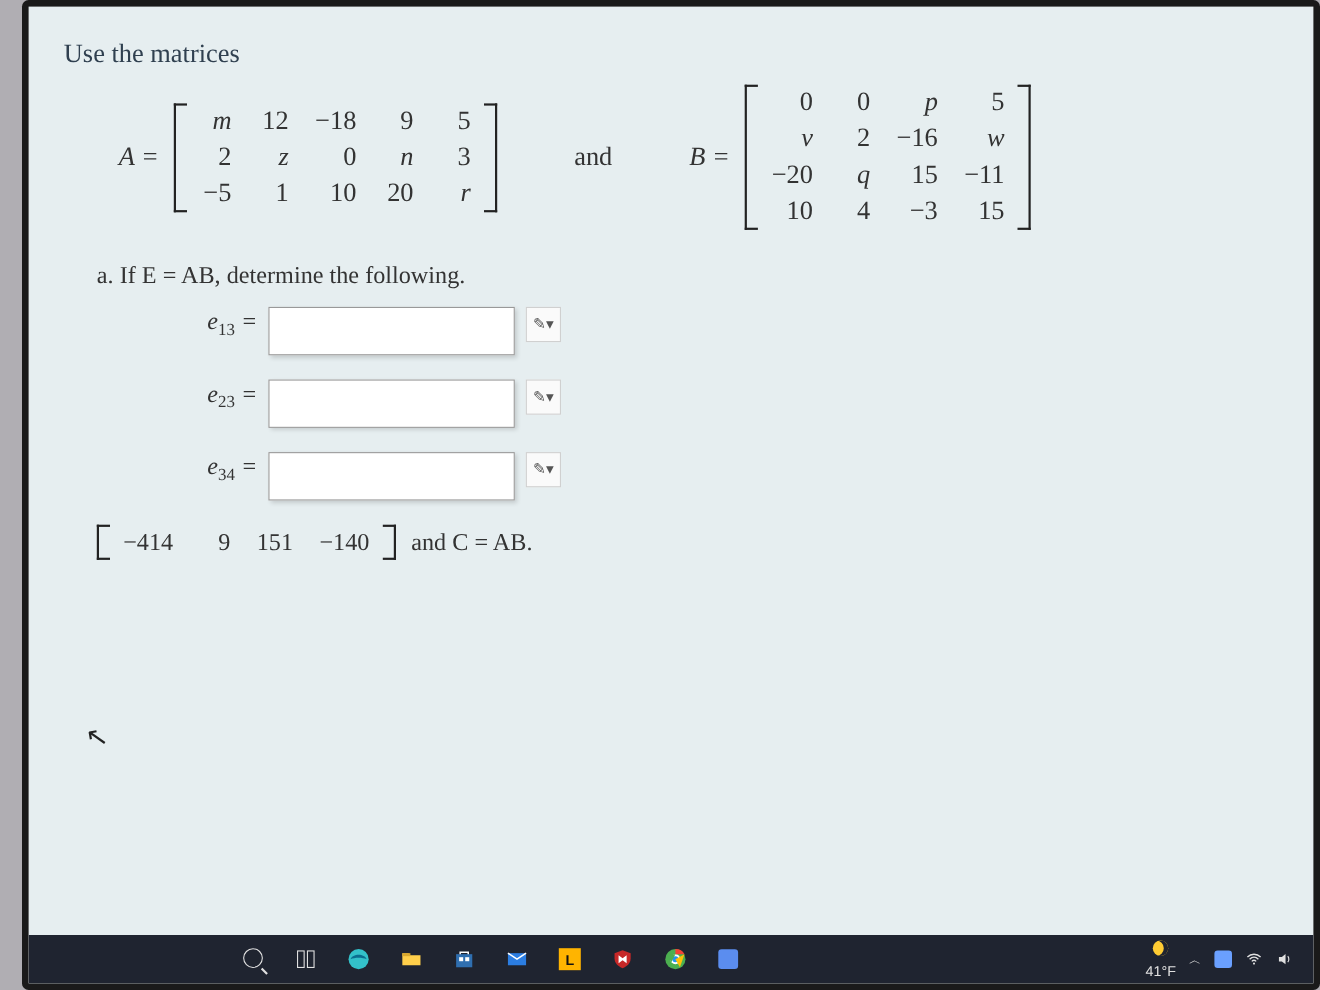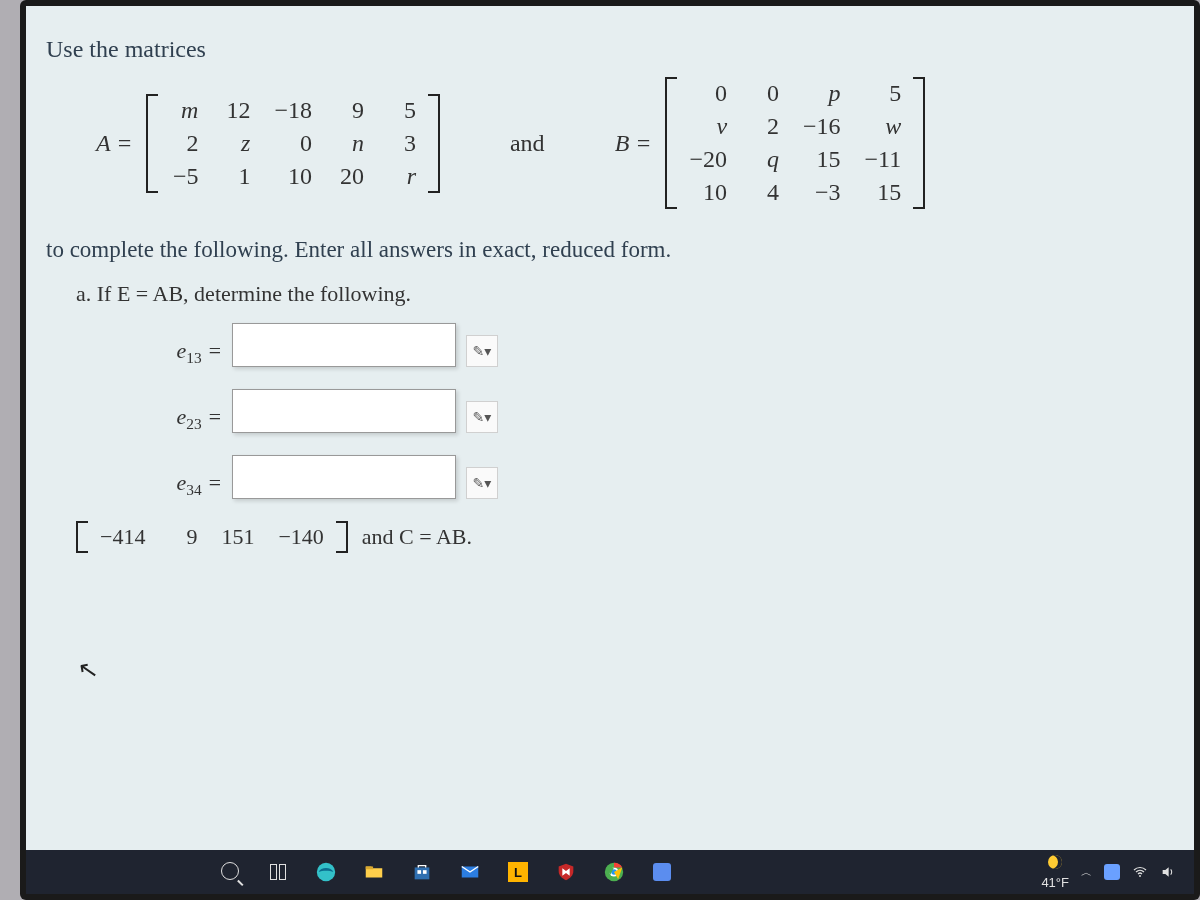--- a/index.html
+++ b/index.html
@@ -28,21 +28,21 @@
     height: 100%;
     background: #e6eef0;
     overflow: hidden;
   }
   .content {
     position: absolute;
     left: 0;
     right: 0;
     top: 0;
     bottom: 45px;
-    padding: 30px 60px 10px 20px;
+    padding: 30px 60px 10px 32px;
     box-sizing: border-box;
     color: #333;
     font-size: 22px;
   }
   .intro {
     font-size: 24px;
     color: #304050;
     margin-bottom: 14px;
   }
   .matrices-row {
@@ -82,21 +82,21 @@
   }
   .part {
     margin: 10px 0 16px 30px;
     font-size: 22px;
   }
   .answers {
     margin-left: 120px;
   }
   .ans-row {
     display: flex;
-    align-items: flex-end;
+    align-items: flex-start;
     gap: 10px;
     margin-bottom: 22px;
   }
   .ans-label {
     font-style: italic;
     font-family: 'Times New Roman', serif;
     width: 56px;
     text-align: right;
   }
   .ans-label sub { font-size: 0.7em; font-style: normal;}
@@ -259,21 +259,20 @@
                 <td class="num">−3</td>
                 <td class="num">15</td>
               </tr>
             </tbody>
               </table>
             <span class="bracket r"></span>
           </span>
         </div>
       </div>
 
-      <div class="instruct">to complete the following. Enter all answers in exact, reduced form.</div>
 
       <div class="part">a. If E = AB, determine the following.</div>
 
       <div class="answers">
         <div class="ans-row">
           <span class="ans-label"><i>e</i><sub>13</sub> =</span>
           <input class="ans-input" style="">
           <span class="pencil-btn">
             <span>✎▾</span>
           </span>

